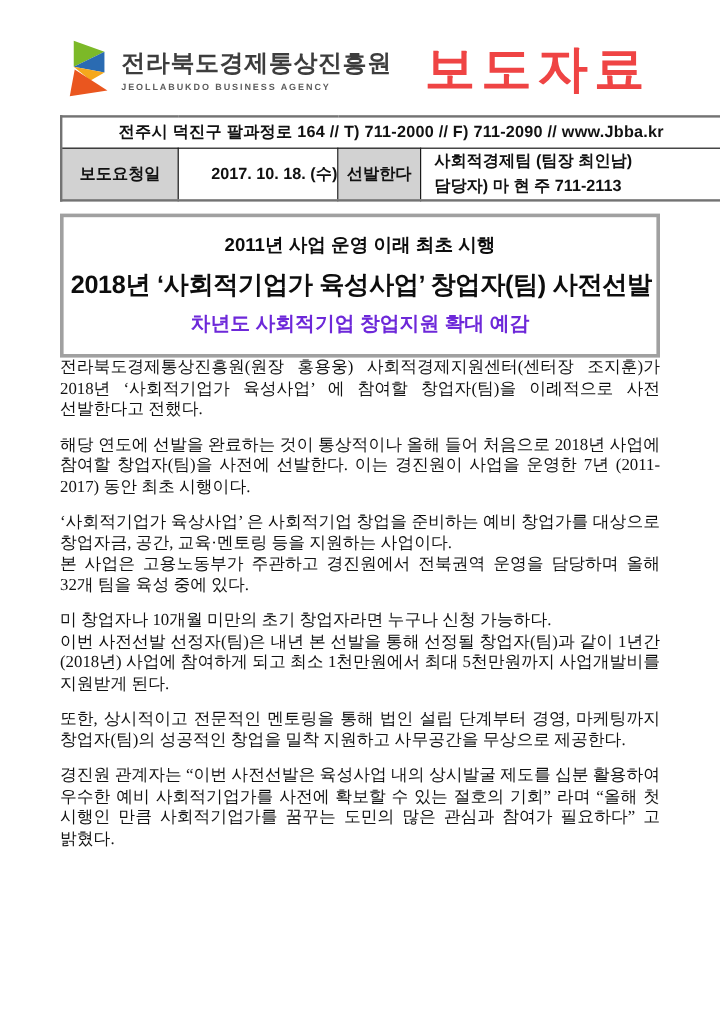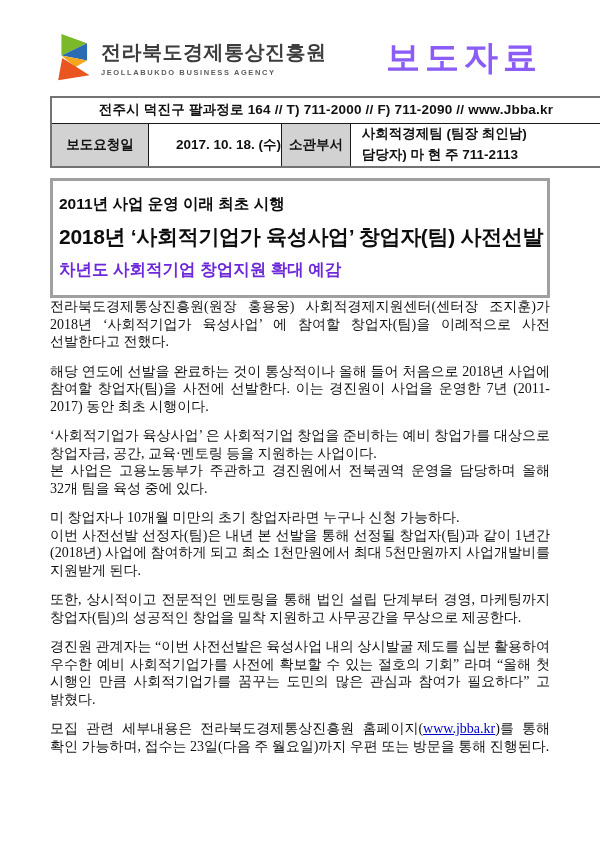--- a/index.html
+++ b/index.html
@@ -37,23 +37,23 @@
     white-space: nowrap;
   }
   .org-en {
     font-size: 7.5px;
     font-weight: bold;
     color: #5d5d5d;
     letter-spacing: 1.6px;
     white-space: nowrap;
   }
   .doc-type {
-    font-size: 34px;
+    font-size: 42px;
     font-weight: bold;
-    color: #8b5cf6;
+    color: #ef4444;
     letter-spacing: 5px;
     padding-right: 8px;
     white-space: nowrap;
     font-family: Liberation Serif, serif;
   }
 
   
   .info-table {
     width: 552px;
     border-collapse: collapse;
@@ -79,21 +79,21 @@
     height: 44px;
   }
   .date-cell { text-align: right; vertical-align: middle; font-size: 14px; }
   .dept-cell { vertical-align: middle; padding-left: 11px; line-height: 1.55; }
 
   
   .headline-box {
     margin-top: 10px;
     border: 3px solid #a0a0a0;
     background: #ffffff;
-    text-align: left;
+    text-align: center;
     padding: 13px 6px 14px 6px;
   }
   .h-line1 { font-size: 15.5px; font-weight: bold; color: #0d0d0d; margin-bottom: 8px; }
   .h-line2 { font-size: 21px; font-weight: bold; color: #0d0d0d; letter-spacing: -0.3px; margin-bottom: 8px; white-space: nowrap; }
   .h-line3 { font-size: 16.5px; font-weight: bold; color: #6d28d9; }
 
   
   .body-text {
     font-family: "Liberation Serif", serif;
     font-size: 14px;
@@ -142,21 +142,21 @@
           <col style="width:62px">
           <col style="width:226px">
       </colgroup>
       <tbody>
         <tr>
           <td colspan="4" class="addr-cell">전주시 덕진구 팔과정로 164 // T) 711-2000 // F) 711-2090 //  www.Jbba.kr</td>
         </tr>
         <tr>
           <td class="label-cell">보도요청일</td>
           <td class="date-cell">2017. 10. 18. (수)</td>
-          <td class="label-cell">소관부서</td>
+          <td class="label-cell">선발한다</td>
           <td class="dept-cell">
             <div>사회적경제팀 (팀장 최인남)</div>
             <div>담당자) 마 현 주 711-2113</div>
           </td>
         </tr>
       </tbody>
     </table>
 
     <div class="headline-box">
       <div class="h-line1">2011년 사업 운영 이래 최초 시행</div>
@@ -166,17 +166,16 @@
 
     <div class="body-text">
       <p>전라북도경제통상진흥원(원장 홍용웅) 사회적경제지원센터(센터장 조지훈)가 2018년 ‘사회적기업가 육성사업’ 에 참여할 창업자(팀)을 이례적으로 사전 선발한다고 전했다.</p>
       <p>해당 연도에 선발을 완료하는 것이 통상적이나 올해 들어 처음으로 2018년 사업에 참여할 창업자(팀)을 사전에 선발한다. 이는 경진원이 사업을 운영한 7년 (2011-2017) 동안 최초 시행이다.</p>
       <p>‘사회적기업가 육상사업’ 은 사회적기업 창업을 준비하는 예비 창업가를 대상으로 창업자금, 공간, 교육·멘토링 등을 지원하는 사업이다.
 본 사업은 고용노동부가 주관하고 경진원에서 전북권역 운영을 담당하며 올해 32개 팀을 육성 중에 있다.</p>
       <p>미 창업자나 10개월 미만의 초기 창업자라면 누구나 신청 가능하다.
 이번 사전선발 선정자(팀)은 내년 본 선발을 통해 선정될 창업자(팀)과 같이 1년간(2018년) 사업에 참여하게 되고 최소 1천만원에서 최대 5천만원까지 사업개발비를 지원받게 된다.</p>
       <p>또한, 상시적이고 전문적인 멘토링을 통해 법인 설립 단계부터 경영, 마케팅까지 창업자(팀)의 성공적인 창업을 밀착 지원하고 사무공간을 무상으로 제공한다.</p>
       <p>경진원 관계자는 “이번 사전선발은 육성사업 내의 상시발굴 제도를 십분 활용하여 우수한 예비 사회적기업가를 사전에 확보할 수 있는 절호의 기회” 라며 “올해 첫 시행인 만큼 사회적기업가를 꿈꾸는 도민의 많은 관심과 참여가 필요하다” 고 밝혔다.</p>
-      <p><span>모집 관련 세부내용은 전라북도경제통상진흥원 홈페이지(</span><a class="link" href="#">www.jbba.kr</a><span>)를 통해 확인 가능하며, 접수는 23일(다음 주 월요일)까지 우편 또는 방문을 통해 진행된다.</span></p>
     </div>
 
   </div>
 </div>
 
 </body></html>

